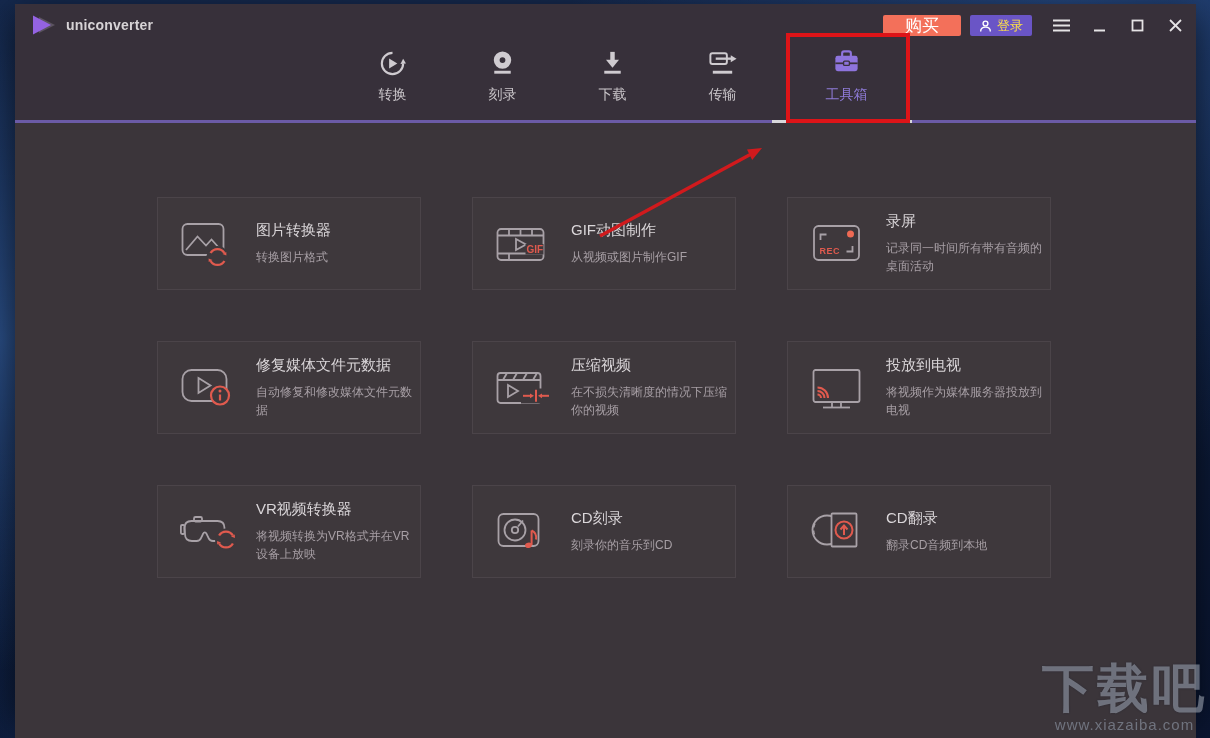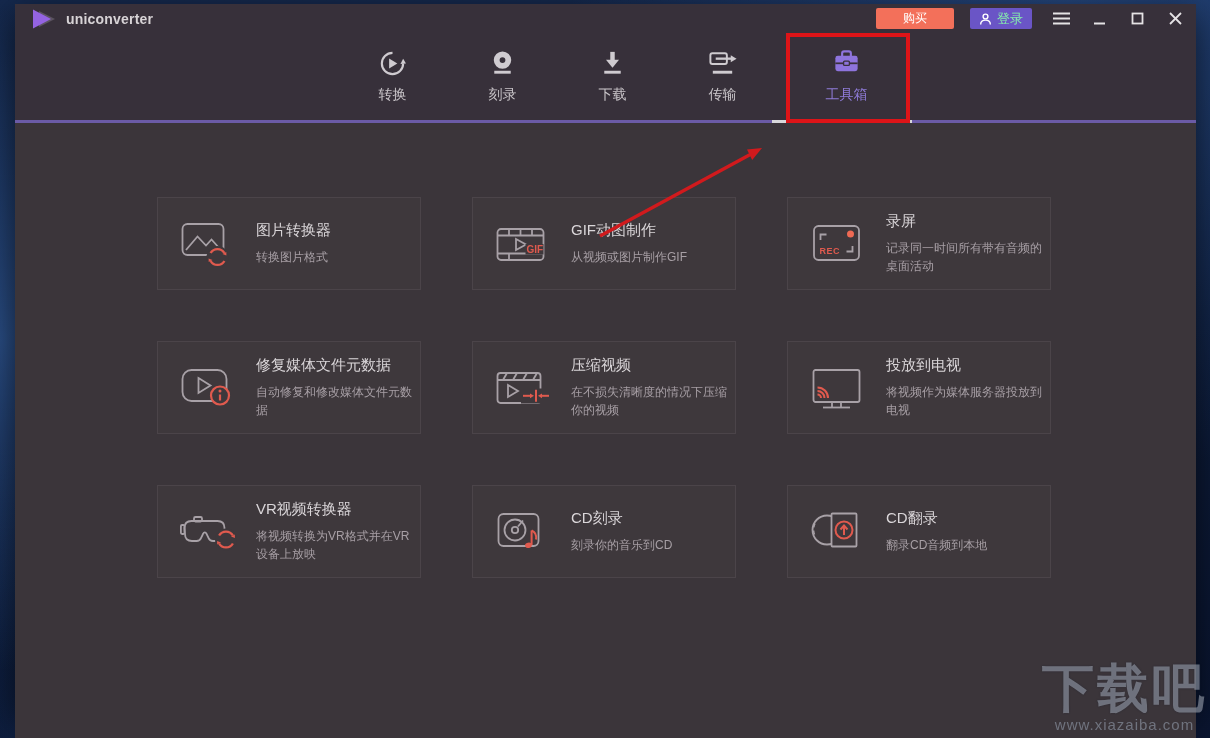--- a/index.html
+++ b/index.html
@@ -15,33 +15,33 @@
   }
 
   
   .window {
     position:absolute; left:15px; top:4px; width:1181px; height:709px;
     background:#3b353a; box-shadow:0 10px 34px rgba(0,0,0,.65); z-index:10;
   }
 
   
   .titlebar {
-    height:32px; background:#37303a; display:flex; align-items:flex-start;
+    height:32px; background:#37303a; display:flex; align-items:flex-end;
     padding:4px 12px 0 14px;
   }
   .logo { display:flex; align-items:center; gap:9px; }
   .logo-text { color:#d7d3d6; font-size:14px; font-weight:bold; letter-spacing:.2px; }
   .tb-right { margin-left:auto; display:flex; align-items:center; }
   .buy-btn {
     width:78px; height:21px; border:none; border-radius:2px; background:#f3705a;
-    color:#fff; font-size:12px; cursor:pointer; font-family:inherit; line-height:21px;
+    color:#fff; font-size:17px; cursor:pointer; font-family:inherit; line-height:21px;
   }
   .login-btn {
-    margin-left:16px; height:21px; border:none; border-radius:2px; background:#6a55c6;
-    color:#86efac; font-size:13px; cursor:pointer; font-family:inherit;
+    margin-left:9px; height:21px; border:none; border-radius:2px; background:#6a55c6;
+    color:#fde047; font-size:13px; cursor:pointer; font-family:inherit;
     display:flex; align-items:center; gap:5px; padding:0 9px;
   }
   .winbtn {
     margin-left:20px; width:18px; height:18px; display:flex;
     align-items:center; justify-content:center; cursor:pointer;
   }
 
   
   .nav {
     height:84px; background:#37303a; display:flex; justify-content:center;

